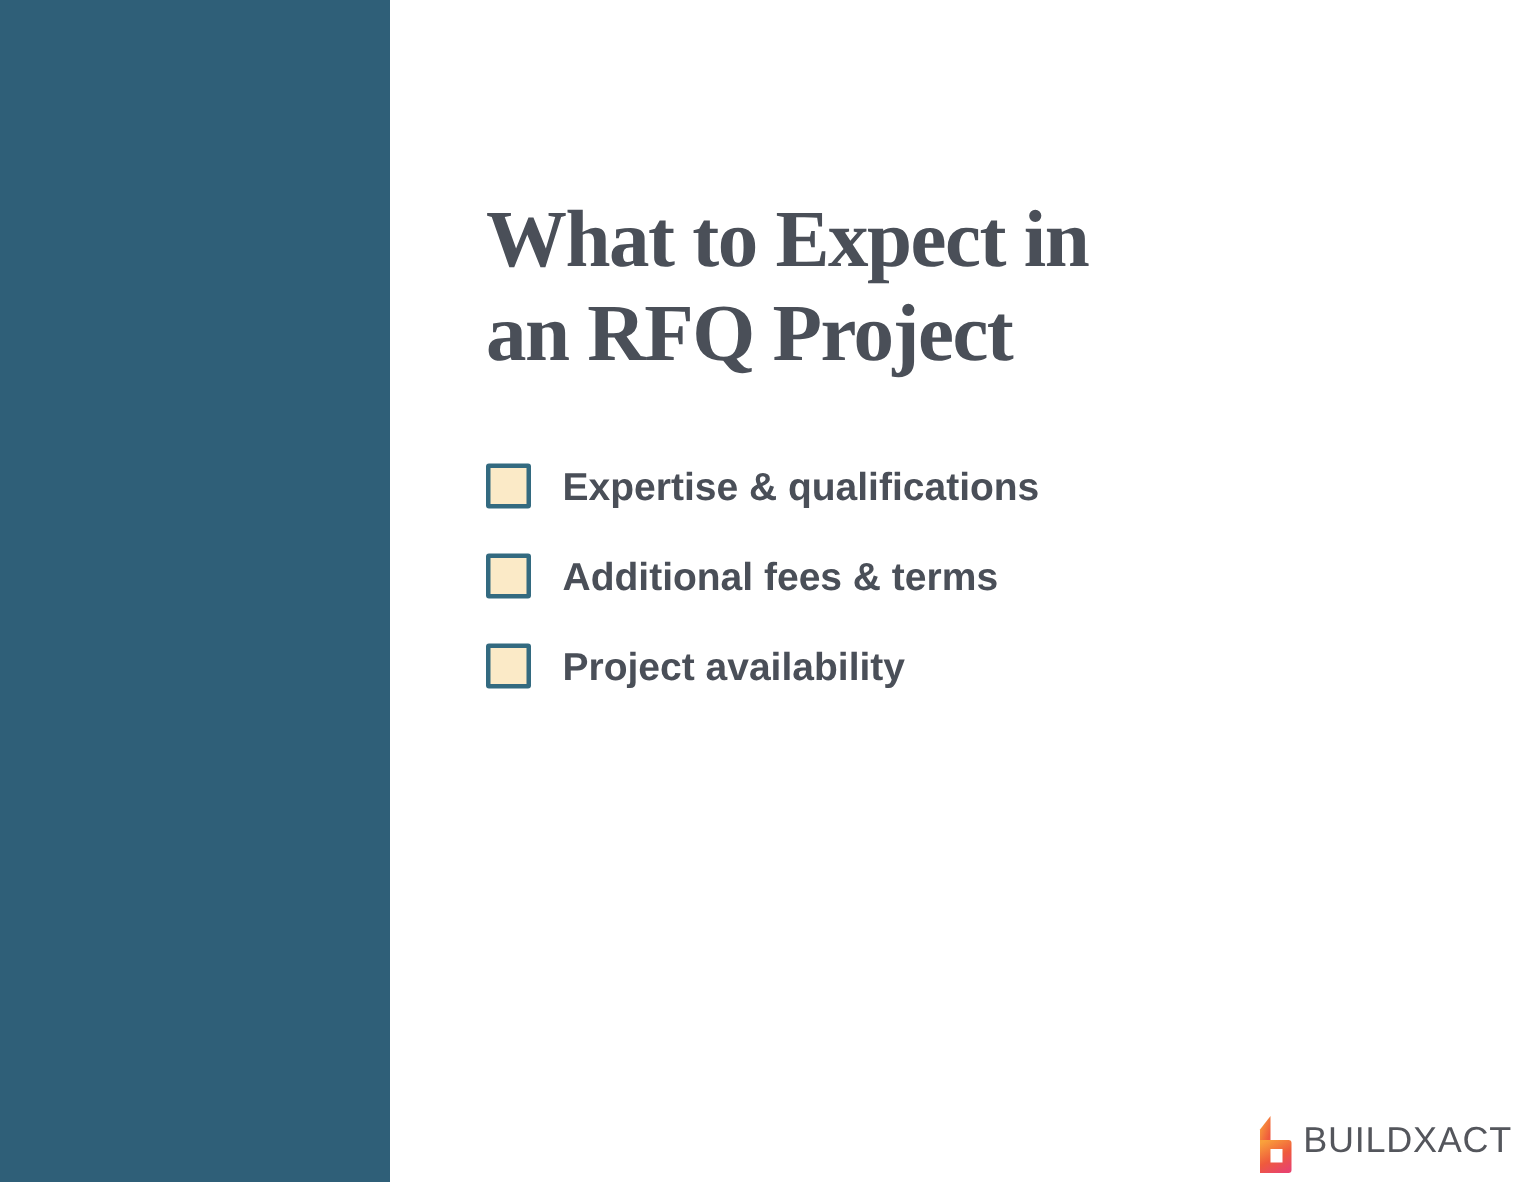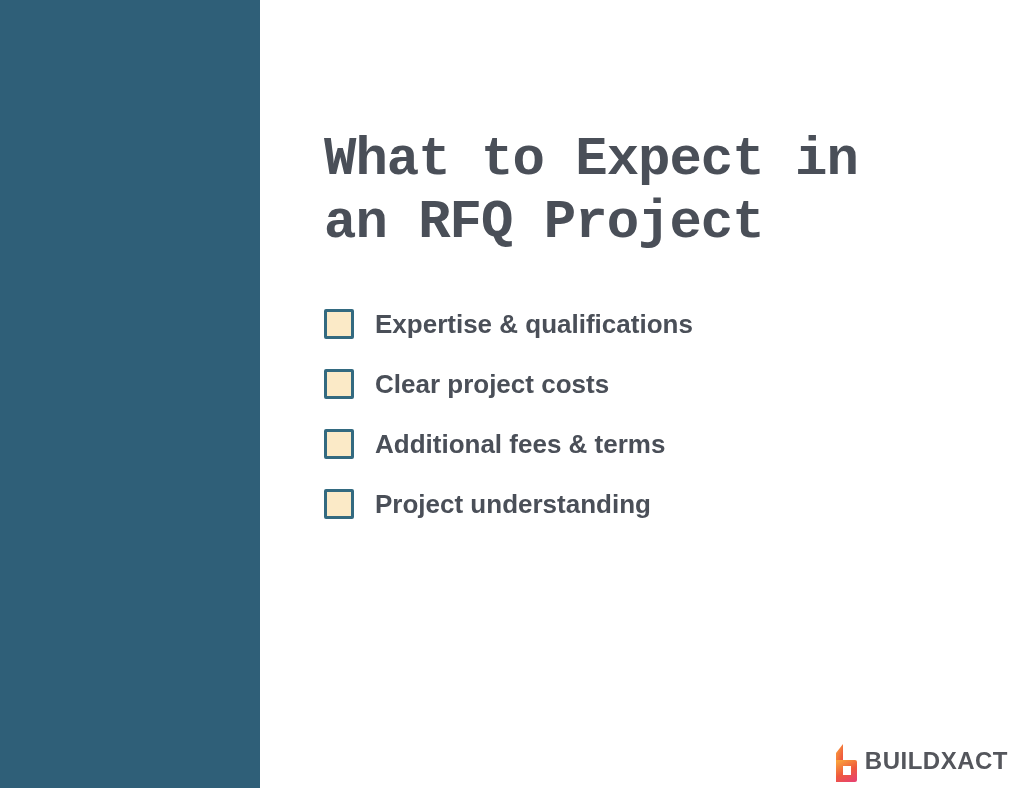--- a/index.html
+++ b/index.html
@@ -24,21 +24,21 @@
   .sidebar {
     position: absolute;
     left: 0; top: 0;
     width: 260px; height: 788px;
     background: var(--sidebar-teal);
   }
   .title {
     position: absolute;
     left: 324px; top: 128px;
     margin: 0;
-    font-family: Liberation Mono, monospace;
+    font-family: Liberation Serif, serif;
     font-weight: 700;
     font-size: 54px;
     line-height: 1.17;
     letter-spacing: -1px;
     color: var(--title-text);
   }
   .title .line { display: block; }
   .checklist {
     position: absolute;
     left: 324px; top: 309px;
@@ -71,49 +71,45 @@
     display: flex;
     align-items: center;
   }
   .logo-icon { margin-right: 6px; display: block; }
   .logo-text {
     font-size: 24px;
     letter-spacing: 0.5px;
     color: var(--logo-gray);
     white-space: nowrap;
   }
-  .logo-build { font-weight: 700; }
-  .logo-xact { font-weight: 700; }
+  .logo-build { font-weight: 400; }
+  .logo-xact { font-weight: 400; }
 </style>
 </head>
 <body>
 
 <div class="sidebar"></div>
 
 <h1 class="title">
   <span class="line">What to Expect in</span>
   <span class="line">an RFQ Project</span>
 </h1>
 
 <ul class="checklist">
   <li class="row">
     <span class="checkbox"></span>
     <span class="label">Expertise &amp; qualifications</span>
   </li>
   <li class="row">
     <span class="checkbox"></span>
-    <span class="label">Clear project costs</span>
-  </li>
-  <li class="row">
-    <span class="checkbox"></span>
     <span class="label">Additional fees &amp; terms</span>
   </li>
   <li class="row">
     <span class="checkbox"></span>
-    <span class="label">Project understanding</span>
+    <span class="label">Project availability</span>
   </li>
 </ul>
 
 <div class="logo">
   <svg class="logo-icon" width="28" height="42" viewBox="0 0 28 42" aria-hidden="true">
     <defs>
       <linearGradient id="bgrad" x1="0.2" y1="0" x2="0.7" y2="1">
         <stop offset="0" stop-color="#F9A13B"></stop>
         <stop offset="0.55" stop-color="#EF5A3D"></stop>
         <stop offset="1" stop-color="#E8446C"></stop>

